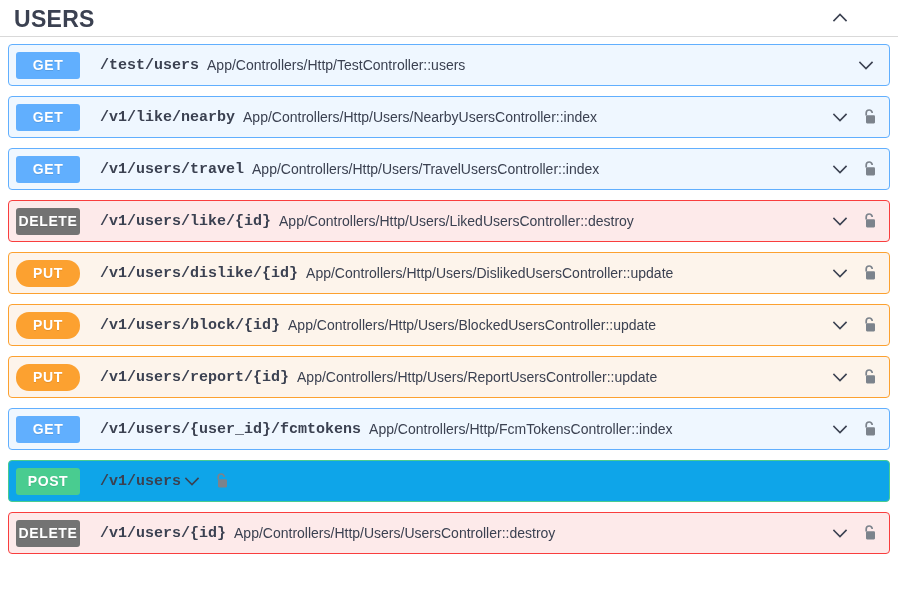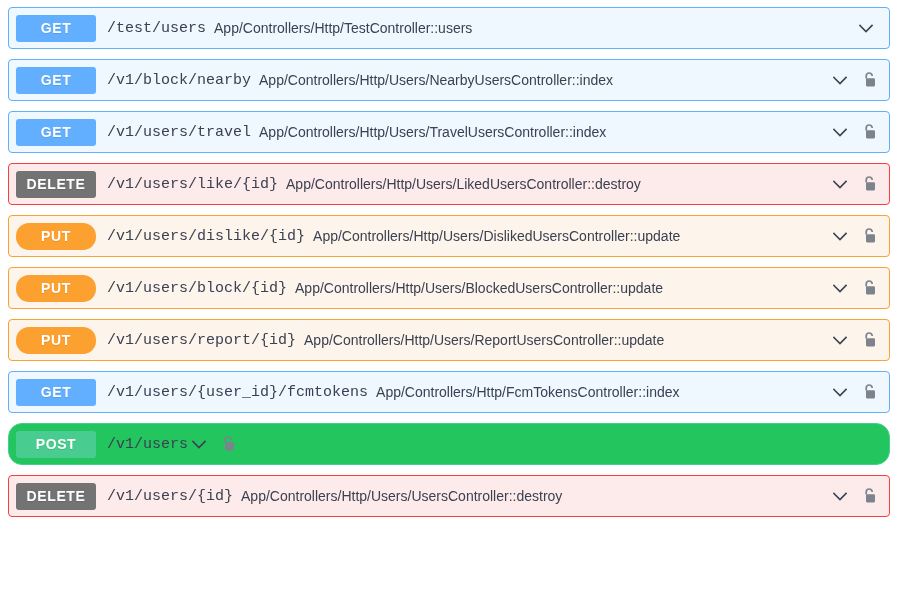--- a/index.html
+++ b/index.html
@@ -64,51 +64,51 @@
     margin: 0 0 10px 0;
     border-radius: 4px;
     border-width: 1px;
     border-style: solid;
     box-sizing: border-box;
     cursor: pointer;
     position: relative;
   }
 
   .opblock.get    { background: #eff7ff; border-color: #61affe; }
-  .opblock.post   { background: #22c55e; border-color: #49cc90; border-radius: 14px; }
+  .opblock.post   { background: #0ea5e9; border-color: #49cc90; }
   .opblock.put    { background: #fdf4eb; border-color: #fca130; }
   .opblock.delete { background: #fdeaea; border-color: #f93e3e; }
 
   .op-method {
     flex: 0 0 auto;
-    width: 80px;
+    width: 64px;
     height: 27px;
     line-height: 27px;
     margin-left: 7px;
     border-radius: 3px;
     text-align: center;
     font-family: "Liberation Sans", sans-serif;
     font-size: 14px;
     font-weight: bold;
     letter-spacing: 0.6px;
     color: #ffffff;
     text-shadow: 0 1px 0 rgba(0,0,0,0.10);
     box-sizing: border-box;
   }
   .op-method.get    { background: #61affe; }
   .op-method.post   { background: #49cc90; }
   .op-method.put    { background: #fca130; border-radius: 13px; }
   .op-method.delete { background: #737373; }
 
   .op-path {
     flex: 0 0 auto;
-    margin-left: 11px;
+    margin-left: 20px;
     font-family: "Liberation Mono", monospace;
     font-size: 15px;
-    font-weight: normal;
+    font-weight: bold;
     color: #3b4151;
     white-space: nowrap;
   }
 
   .op-summary {
     flex: 1 1 auto;
     margin-left: 8px;
     font-family: "Liberation Sans", sans-serif;
     font-size: 14px;
     font-weight: normal;
@@ -144,37 +144,45 @@
     cursor: pointer;
   }
   
   .op-right.no-lock .op-chevron { margin-right: 4px; }
 </style>
 </head>
 <body>
 
 <div class="opblock-tag-section">
 
+  <div class="tag-header">
+    <span class="tag-title">USERS</span>
+    <span class="tag-toggle">
+      <svg width="20" height="20" viewBox="0 0 20 20" aria-hidden="true">
+        <path d="M4 12.5 L10 6.5 L16 12.5" fill="none" stroke="#3b4151" stroke-width="1.6" stroke-linecap="square" stroke-linejoin="miter"></path>
+      </svg>
+    </span>
+  </div>
 
   <div class="ops" id="ops-list">
       <div class="opblock get">
         <span class="op-method get">GET</span>
         <span class="op-path">/test/users</span>
         <span class="op-summary">App/Controllers/Http/TestController::users</span>
         <span class="op-right no-lock">
           <span class="op-chevron">
             <svg width="20" height="20" viewBox="0 0 20 20" aria-hidden="true">
               <path d="M4 7.5 L10 13.5 L16 7.5" fill="none" stroke="#3b4151" stroke-width="1.6" stroke-linecap="square" stroke-linejoin="miter"></path>
             </svg>
           </span>
         </span>
       </div>
       <div class="opblock get">
         <span class="op-method get">GET</span>
-        <span class="op-path">/v1/block/nearby</span>
+        <span class="op-path">/v1/like/nearby</span>
         <span class="op-summary">App/Controllers/Http/Users/NearbyUsersController::index</span>
         <span class="op-right">
           <span class="op-chevron">
             <svg width="20" height="20" viewBox="0 0 20 20" aria-hidden="true">
               <path d="M4 7.5 L10 13.5 L16 7.5" fill="none" stroke="#3b4151" stroke-width="1.6" stroke-linecap="square" stroke-linejoin="miter"></path>
             </svg>
           </span>
           <span class="op-lock">
             <svg width="16" height="18" viewBox="0 0 16 18" aria-hidden="true">
               <path d="M4.2 7.4 V5.0 a3.0 3.0 0 0 1 6.0 0" fill="none" stroke="#7c838c" stroke-width="1.7"></path>

